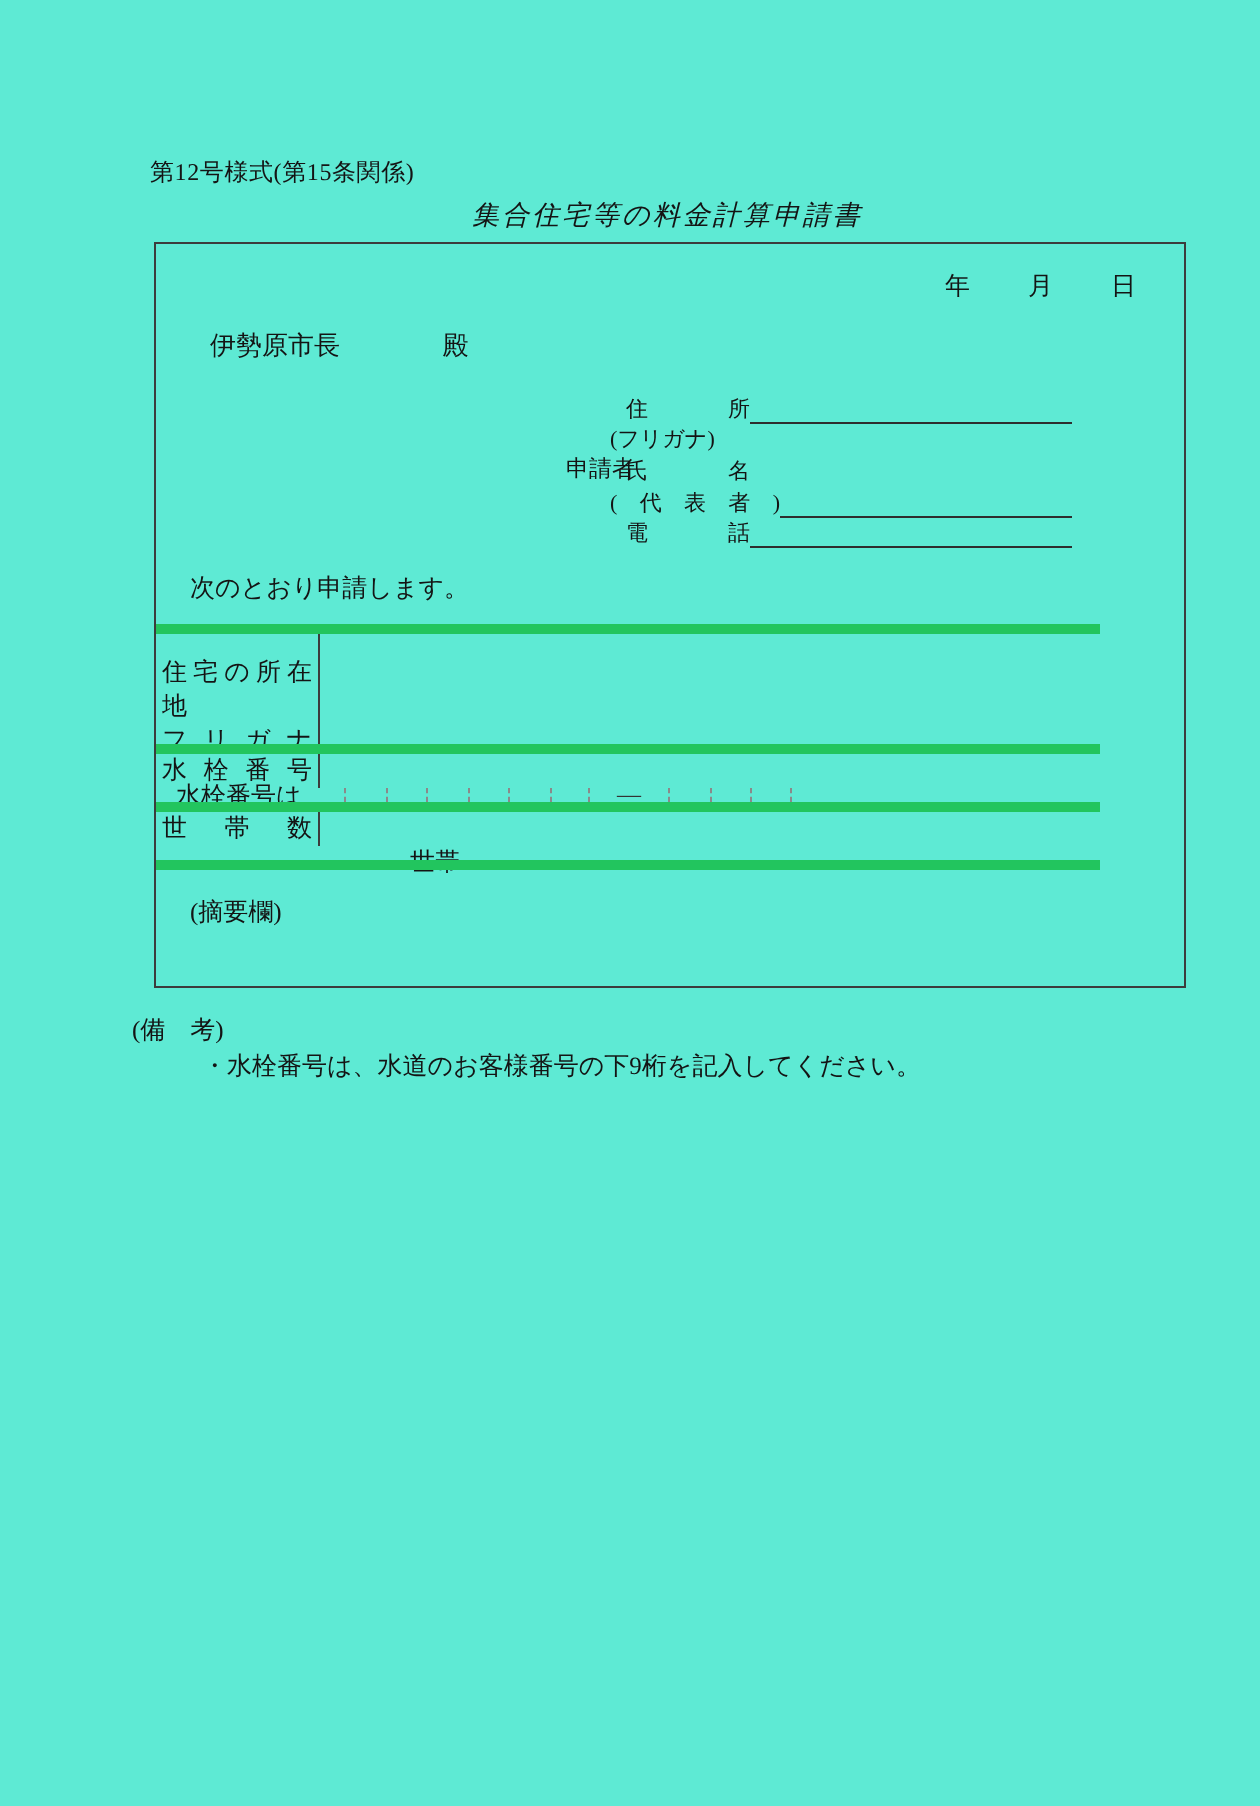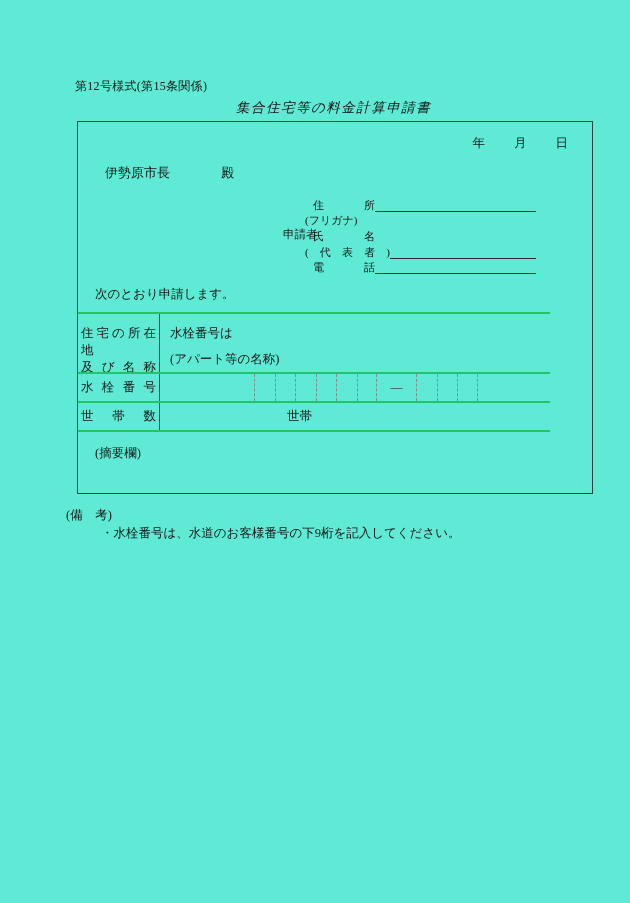--- a/index.html
+++ b/index.html
@@ -27,21 +27,21 @@
   .app-rows{left:227px;top:74px;width:231px;font-size:11px;}
   .arow{display:flex;align-items:flex-end;height:15.7px;}
   .alabel{display:inline-block;line-height:13px;}
   .j{text-align:justify;text-align-last:justify;}
   .w62{width:62px;margin-left:8px;}
   .w85{width:85px;}
   .aline{flex:1;border-bottom:1px solid #2e2e2e;height:12px;}
   .declaration{left:17px;top:164px;font-size:12.5px;}
   
   .ftable{left:0;top:190px;width:472px;font-size:12.5px;}
-  .trow{display:flex;border-top:2px solid #22c55e;position:relative;box-sizing:border-box;}
+  .trow{display:flex;border-top:5px solid #22c55e;position:relative;box-sizing:border-box;flex-direction:column;}
   .h60{height:60px;}
   .h29{height:29px;}
   .lcell{width:82px;box-sizing:border-box;border-right:1px solid #3c3c3c;padding:0 3px;}
   .lcell .lline{width:75px;}
   .vcell{flex:1;position:relative;}
   .row1 .lcell,.row1 .vcell{padding-top:11px;}
   .row1 .vcell{padding-left:10px;}
   .vline2{margin-top:9px;}
   .row2 .lcell,.row3 .lcell{display:flex;align-items:center;}
   .digit-strip{position:absolute;left:94px;top:0;height:100%;display:flex;}
@@ -95,25 +95,24 @@
       </div>
     </div>
 
     <div class="abs declaration">次のとおり申請します。</div>
 
     <div class="abs ftable">
 
       <div class="trow row1 h60">
         <div class="lcell">
           <div class="lline j">住宅の所在地</div>
-          <div class="lline j">及び名称</div>
+          <div class="lline j">フリガナ</div>
         </div>
         <div class="vcell">
           <div>水栓番号は</div>
-          <div class="vline2">(アパート等の名称)</div>
         </div>
       </div>
 
       <div class="trow row2 h29">
         <div class="lcell">
           <div class="lline j">水栓番号</div>
         </div>
         <div class="vcell">
           <div class="digit-strip">
               <div class="dcell"></div>

